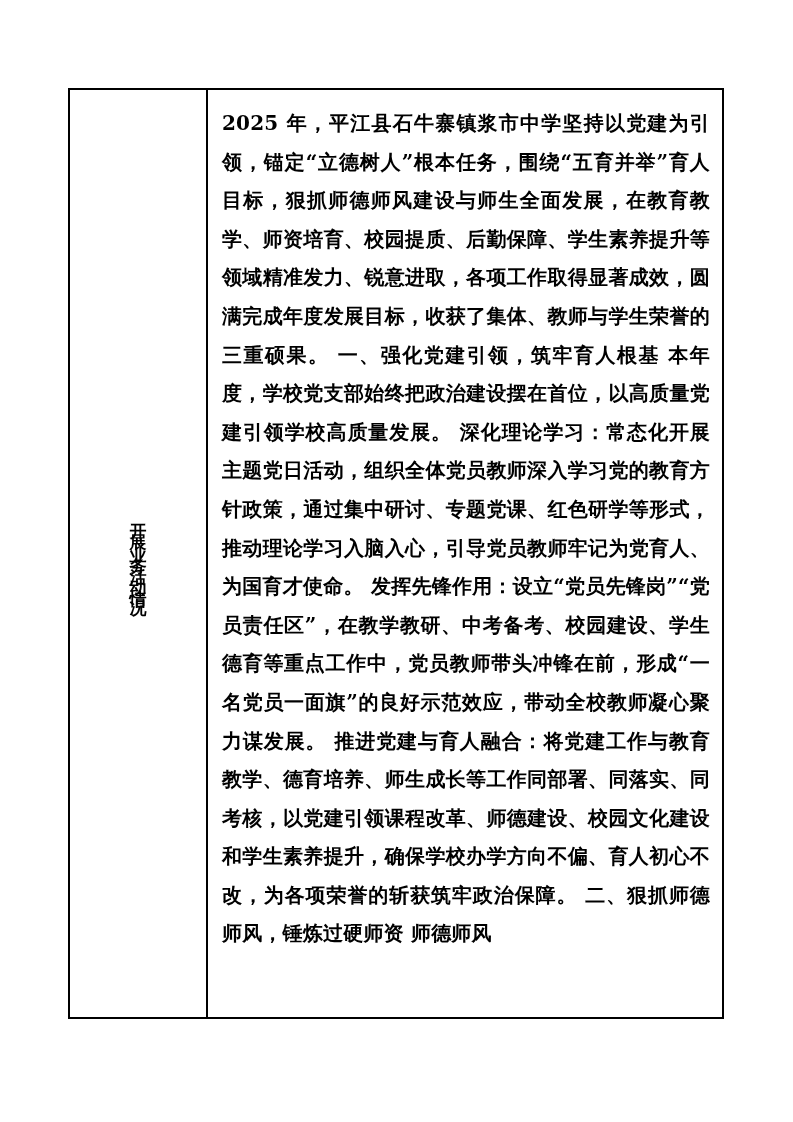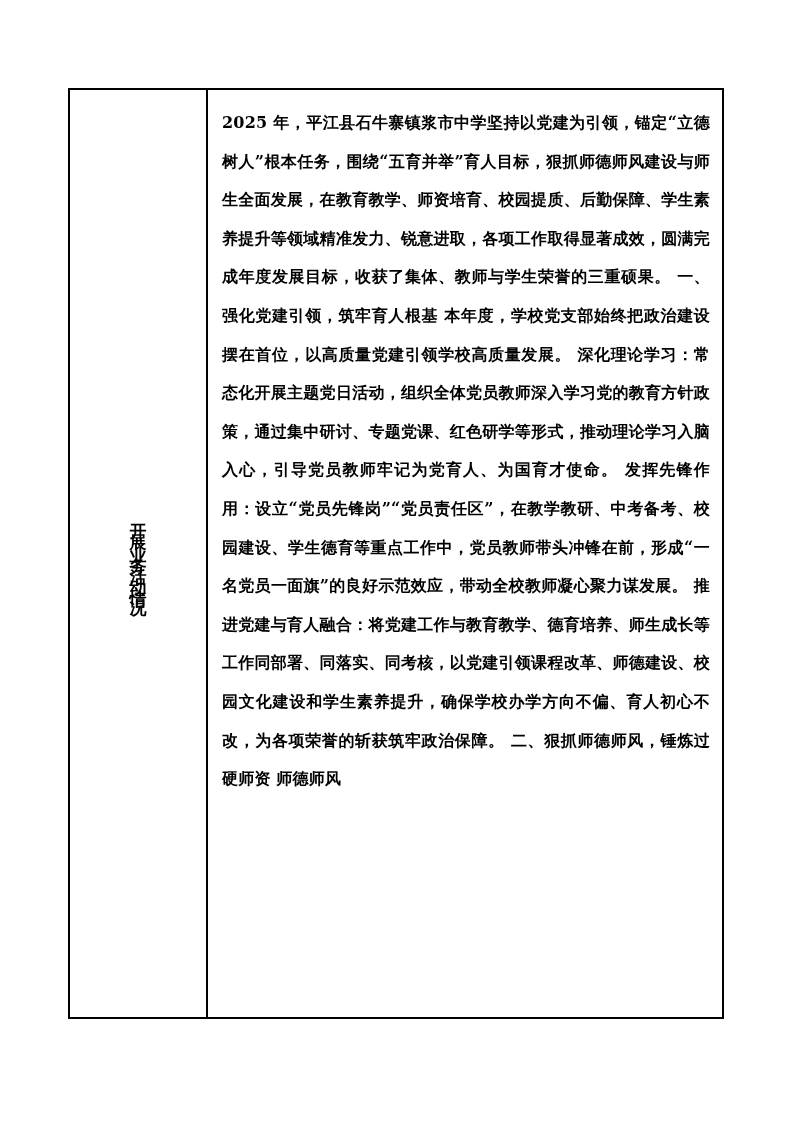--- a/index.html
+++ b/index.html
@@ -56,21 +56,21 @@
     white-space: nowrap;
   }
   .content-cell {
     flex: 1;
     box-sizing: border-box;
     padding: 14px 12px 10px 14px;
   }
   .content-text {
     font-family: "DejaVu Serif", "Liberation Serif", serif;
     font-weight: bold;
-    font-size: 16px;
+    font-size: 20px;
     line-height: 38.6px;
     text-align: justify;
     text-justify: inter-ideograph;
     letter-spacing: 0.2px;
     margin: 0;
     white-space: pre-wrap;
     word-break: break-all;
   }
 </style>
 </head>

